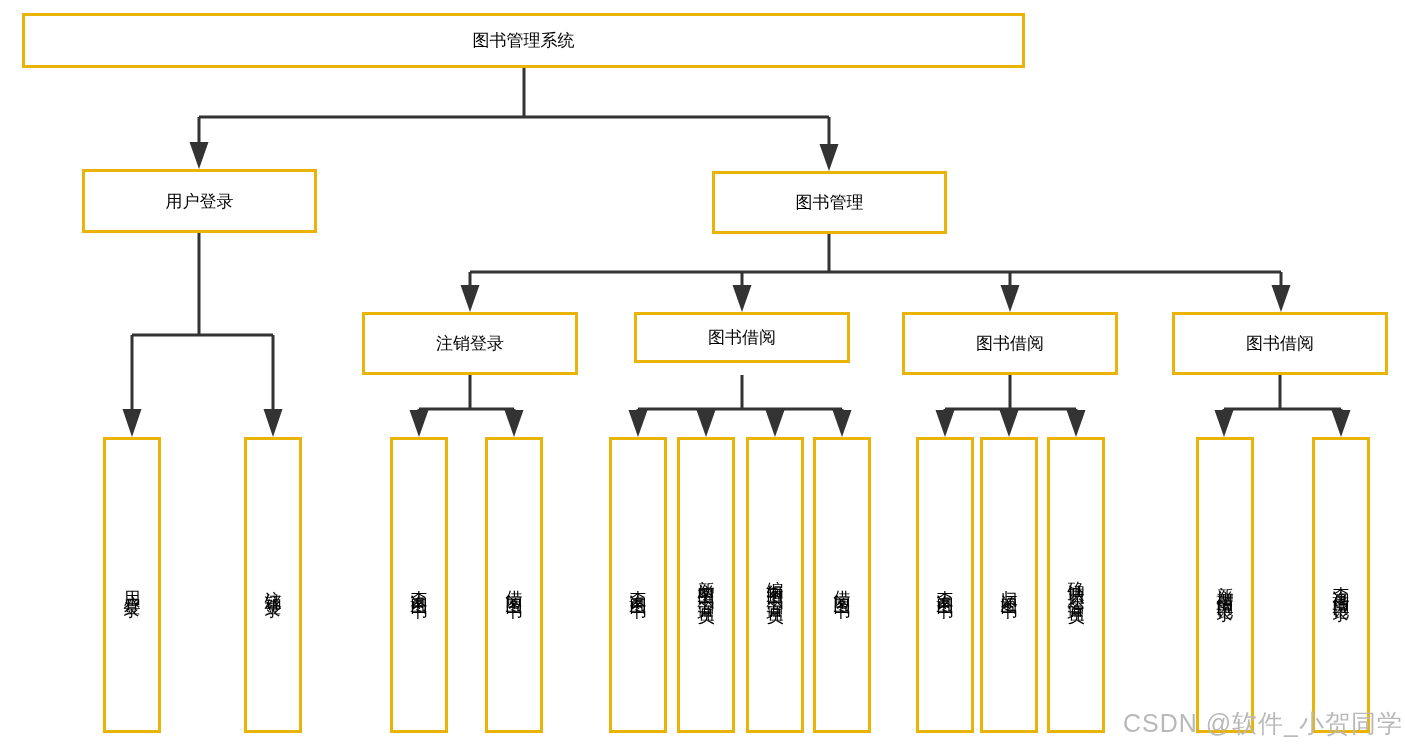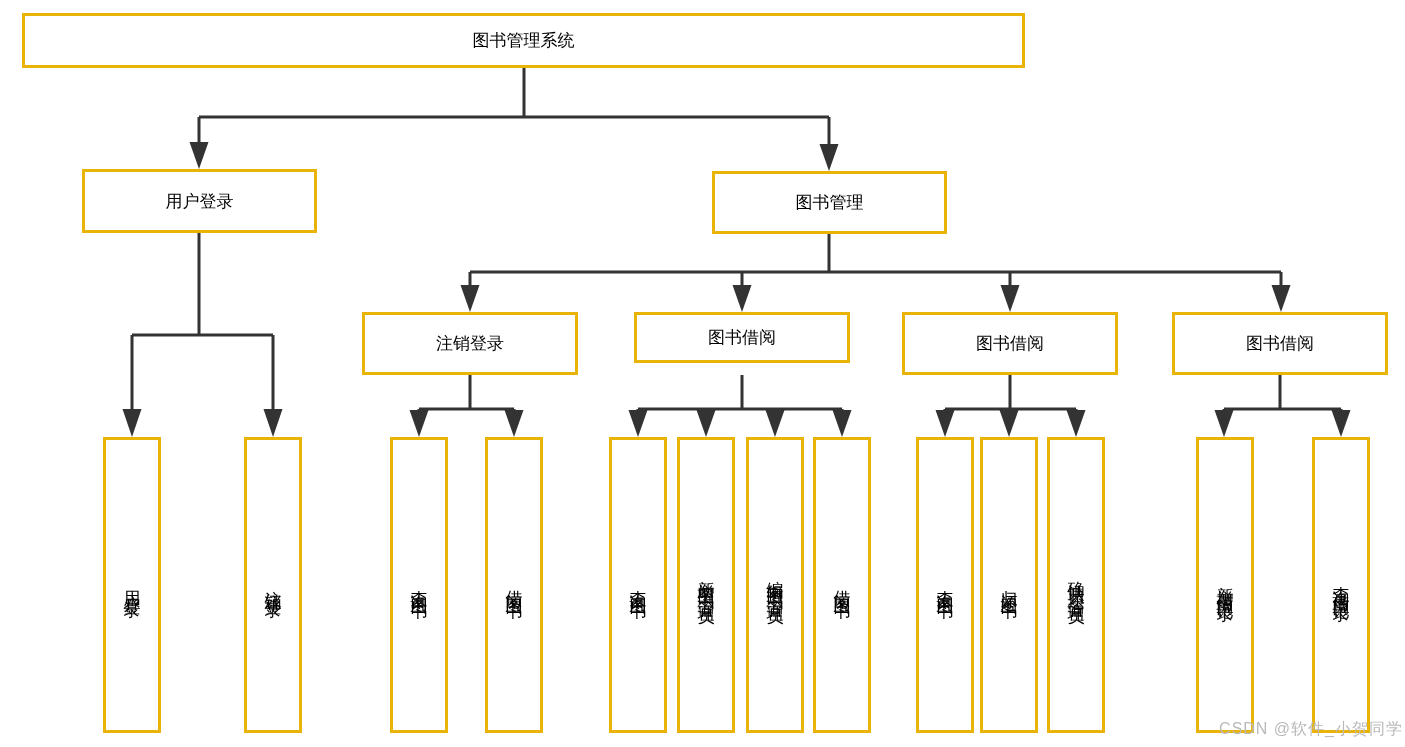--- a/index.html
+++ b/index.html
@@ -38,21 +38,21 @@
   .box.v {
     writing-mode: vertical-rl;
     text-orientation: mixed;
     letter-spacing: 4px;
     padding: 4px 0;
   }
   .watermark {
     position: absolute;
     right: 2px;
     bottom: 7px;
-    font-size: 16px;
+    font-size: 25px;
     color: #b9b9b9;
     letter-spacing: 1px;
     z-index: 3;
     white-space: nowrap;
   }
 </style>
 </head>
 <body>
 
 <div class="diagram">

